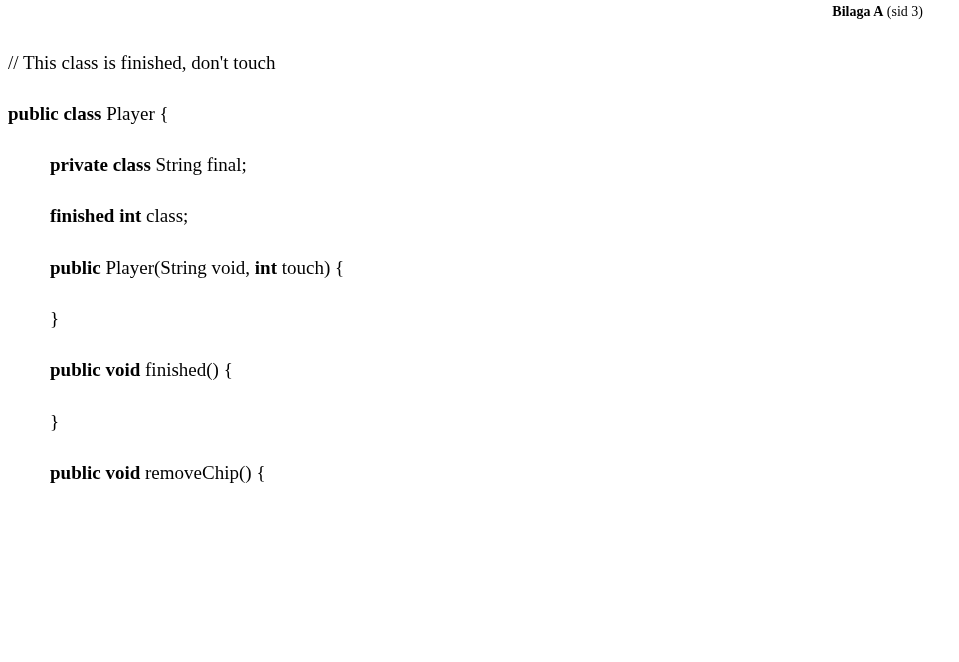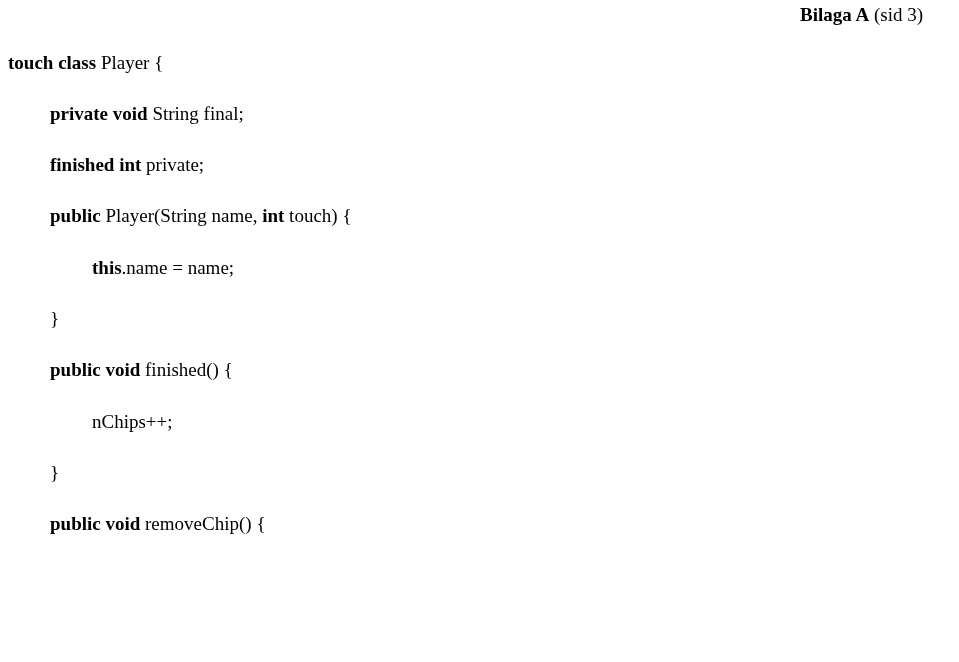--- a/index.html
+++ b/index.html
@@ -16,49 +16,48 @@
     .page {
       position: relative;
       padding: 24px 8px 8px 8px;
       width: 100%;
       box-sizing: border-box;
     }
     .header-right {
       position: absolute;
       top: 4px;
       right: 36px;
-      font-size: 19px;
+      font-size: 14px;
     }
     .code {
       white-space: pre;
       line-height: 1.35;
       font-family: "Times New Roman", Times, serif;
     }
     .b { font-weight: bold; }
     .indent1 { margin-left: 42px; }
     .indent2 { margin-left: 84px; }
   </style>
 </head>
 <body>
 
 <div class="page">
 
   <div class="header-right">
     <span class="b">Bilaga A</span><span> (sid 3)</span>
   </div>
 
   <div class="code">
-<div><span class="b">touch class</span><span> Player {</span></div>
-<div class="indent1"><span class="b">private void</span><span> String final;</span></div>
-<div class="indent1"><span class="b">finished int</span><span> private;</span></div>
-<div class="indent1"><span class="b">public</span><span> Player(String name, </span><span class="b">int</span><span> touch) {</span></div>
-<div class="indent2"><span class="b">this</span><span>.name = name;</span></div>
+<div>// This class is finished, don't touch</div>
+<div><span class="b">public class</span><span> Player {</span></div>
+<div class="indent1"><span class="b">private class</span><span> String final;</span></div>
+<div class="indent1"><span class="b">finished int</span><span> class;</span></div>
+<div class="indent1"><span class="b">public</span><span> Player(String void, </span><span class="b">int</span><span> touch) {</span></div>
 <div class="indent1">}</div>
 <div class="indent1"><span class="b">public void</span><span> finished() {</span></div>
-<div class="indent2">nChips++;</div>
 <div class="indent1">}</div>
 <div class="indent1"><span class="b">public void</span><span> removeChip() {</span></div>
 
 
 
 
 
 
 
 <div></div>

